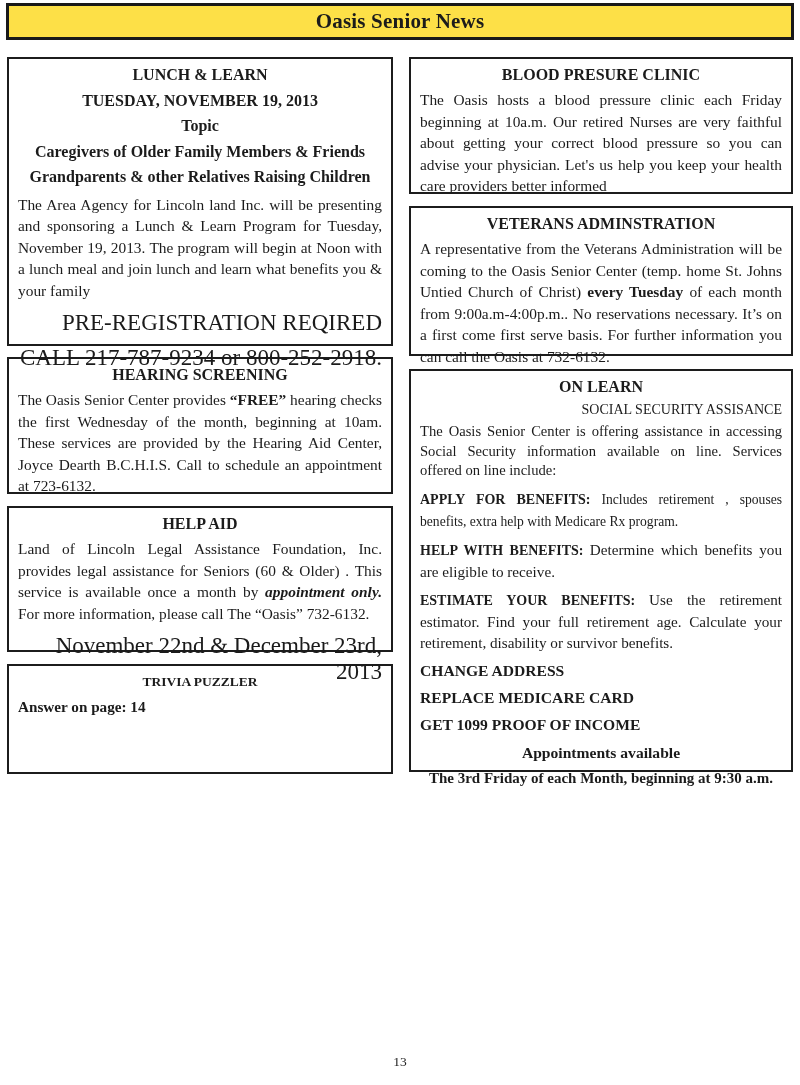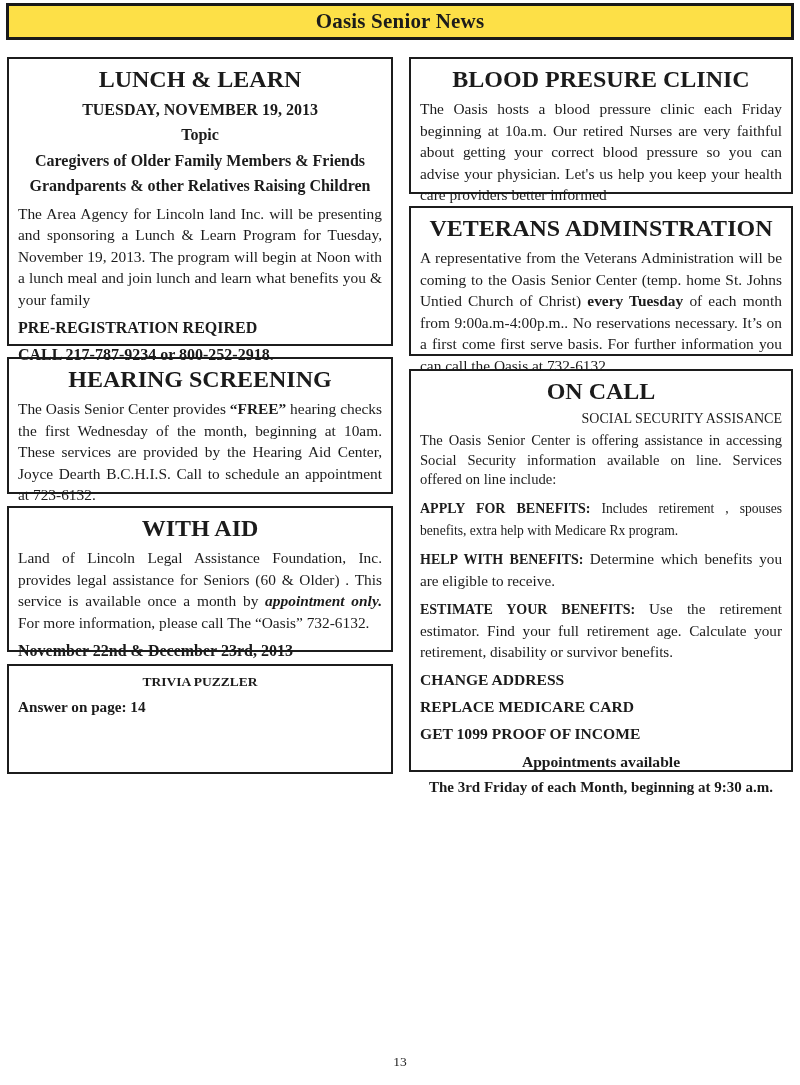--- a/index.html
+++ b/index.html
@@ -39,39 +39,39 @@
   .box-lunch    { height: 289px; margin-bottom: 11px; }
   .box-hearing  { height: 137px; margin-bottom: 12px; }
   .box-legal    { height: 146px; margin-bottom: 12px; }
   .box-trivia   { height: 110px; padding-top: 8px; }
   .box-blood    { height: 137px; margin-bottom: 12px; }
   .box-veterans { height: 150px; margin-bottom: 13px; }
   .box-ss       { height: 403px; }
   .box-title {
     text-align: center;
     font-weight: bold;
-    font-size: 24px;
+    font-size: 16px;
     margin: 3px 0 2px 0;
   }
   .box-title-sub {
     text-align: right;
     font-weight: normal;
     font-size: 14px;
     margin: 6px 0 2px 0;
   }
   .center-bold-16 {
     text-align: center;
     font-weight: bold;
     font-size: 16px;
     margin: 7.5px 0;
   }
   .center-bold-17 {
-    text-align: left;
-    font-weight: bold;
-    font-size: 16px;
+    text-align: right;
+    font-weight: normal;
+    font-size: 23px;
     margin: 9px 0 0 0;
   }
   .body-text {
     font-size: 15.4px;
     line-height: 21.5px;
     text-align: justify;
     margin: 5px 0 0 0;
   }
   .trivia-title {
     text-align: center;
@@ -143,21 +143,21 @@
       <div class="center-bold-17">PRE-REGISTRATION REQIRED</div>
       <div class="center-bold-17">CALL 217-787-9234 or 800-252-2918.</div>
     </section>
 
     <section class="box box-hearing">
       <h2 class="box-title">HEARING SCREENING</h2>
       <p class="body-text"><span>The Oasis Senior Center provides </span><span class="bold">“FREE”</span><span> hearing checks the first Wednesday of the month, beginning at 10am. These services are provided by the Hearing Aid Center, Joyce Dearth B.C.H.I.S.  Call to  schedule an appointment at 723-6132.</span></p>
     </section>
 
     <section class="box box-legal">
-      <h2 class="box-title">WITH AID</h2>
+      <h2 class="box-title">HELP AID</h2>
       <p class="body-text"><span>Land of Lincoln Legal Assistance Foundation, Inc. provides legal assistance for Seniors (60 &amp; Older) . This service is available once a month by </span><span class="bold-italic">appointment only.</span><span> For more information, please call The “Oasis” 732-6132.</span></p>
       <div class="center-bold-17">November 22nd &amp; December 23rd, 2013</div>
     </section>
 
     <section class="box box-trivia">
       <h3 class="trivia-title">TRIVIA PUZZLER</h3>
       <p class="trivia-text">Answer on page: 14</p>
     </section>
 
   </div>
@@ -168,21 +168,21 @@
       <h2 class="box-title">BLOOD PRESURE CLINIC</h2>
       <p class="body-text">The Oasis hosts a blood pressure clinic each Friday beginning at 10a.m.  Our retired Nurses are very faithful about getting your correct blood pressure so you can advise your physician.  Let's us help you keep your health care providers better informed</p>
     </section>
 
     <section class="box box-veterans">
       <h2 class="box-title">VETERANS ADMINSTRATION</h2>
       <p class="body-text"><span>A representative from the Veterans Administration will be coming to the Oasis Senior Center (temp. home St. Johns Untied Church of Christ) </span><span class="bold">every Tuesday</span><span> of each month from 9:00a.m-4:00p.m..  No reservations necessary.  It’s on a first come first serve basis.  For further information you can call the Oasis at 732-6132.</span></p>
     </section>
 
     <section class="box box-ss">
-      <h2 class="box-title">ON CALL</h2>
+      <h2 class="box-title">ON LEARN</h2>
       <h2 class="box-title-sub">SOCIAL SECURITY ASSISANCE</h2>
       <p class="ss-intro">The Oasis Senior Center is offering assistance in accessing Social Security information available on line.  Services offered on line include:</p>
 
       <p class="svc"><span class="svc-label">APPLY FOR BENEFITS</span><span class="svc-label">:  </span><span class="svc-desc-small">Includes retirement , spouses benefits, extra help with Medicare Rx program.</span></p>
 
       <p class="svc"><span class="svc-label">HELP WITH BENEFITS</span><span class="svc-label">:  </span><span class="svc-desc">Determine which benefits you are eligible to receive.</span></p>
 
       <p class="svc"><span class="svc-label">ESTIMATE YOUR BENEFITS</span><span class="svc-label">:  </span><span class="svc-desc">Use the retirement estimator. Find your full retirement age. Calculate your retirement, disability or survivor benefits.</span></p>
 
       <div class="action-item">CHANGE ADDRESS</div>

